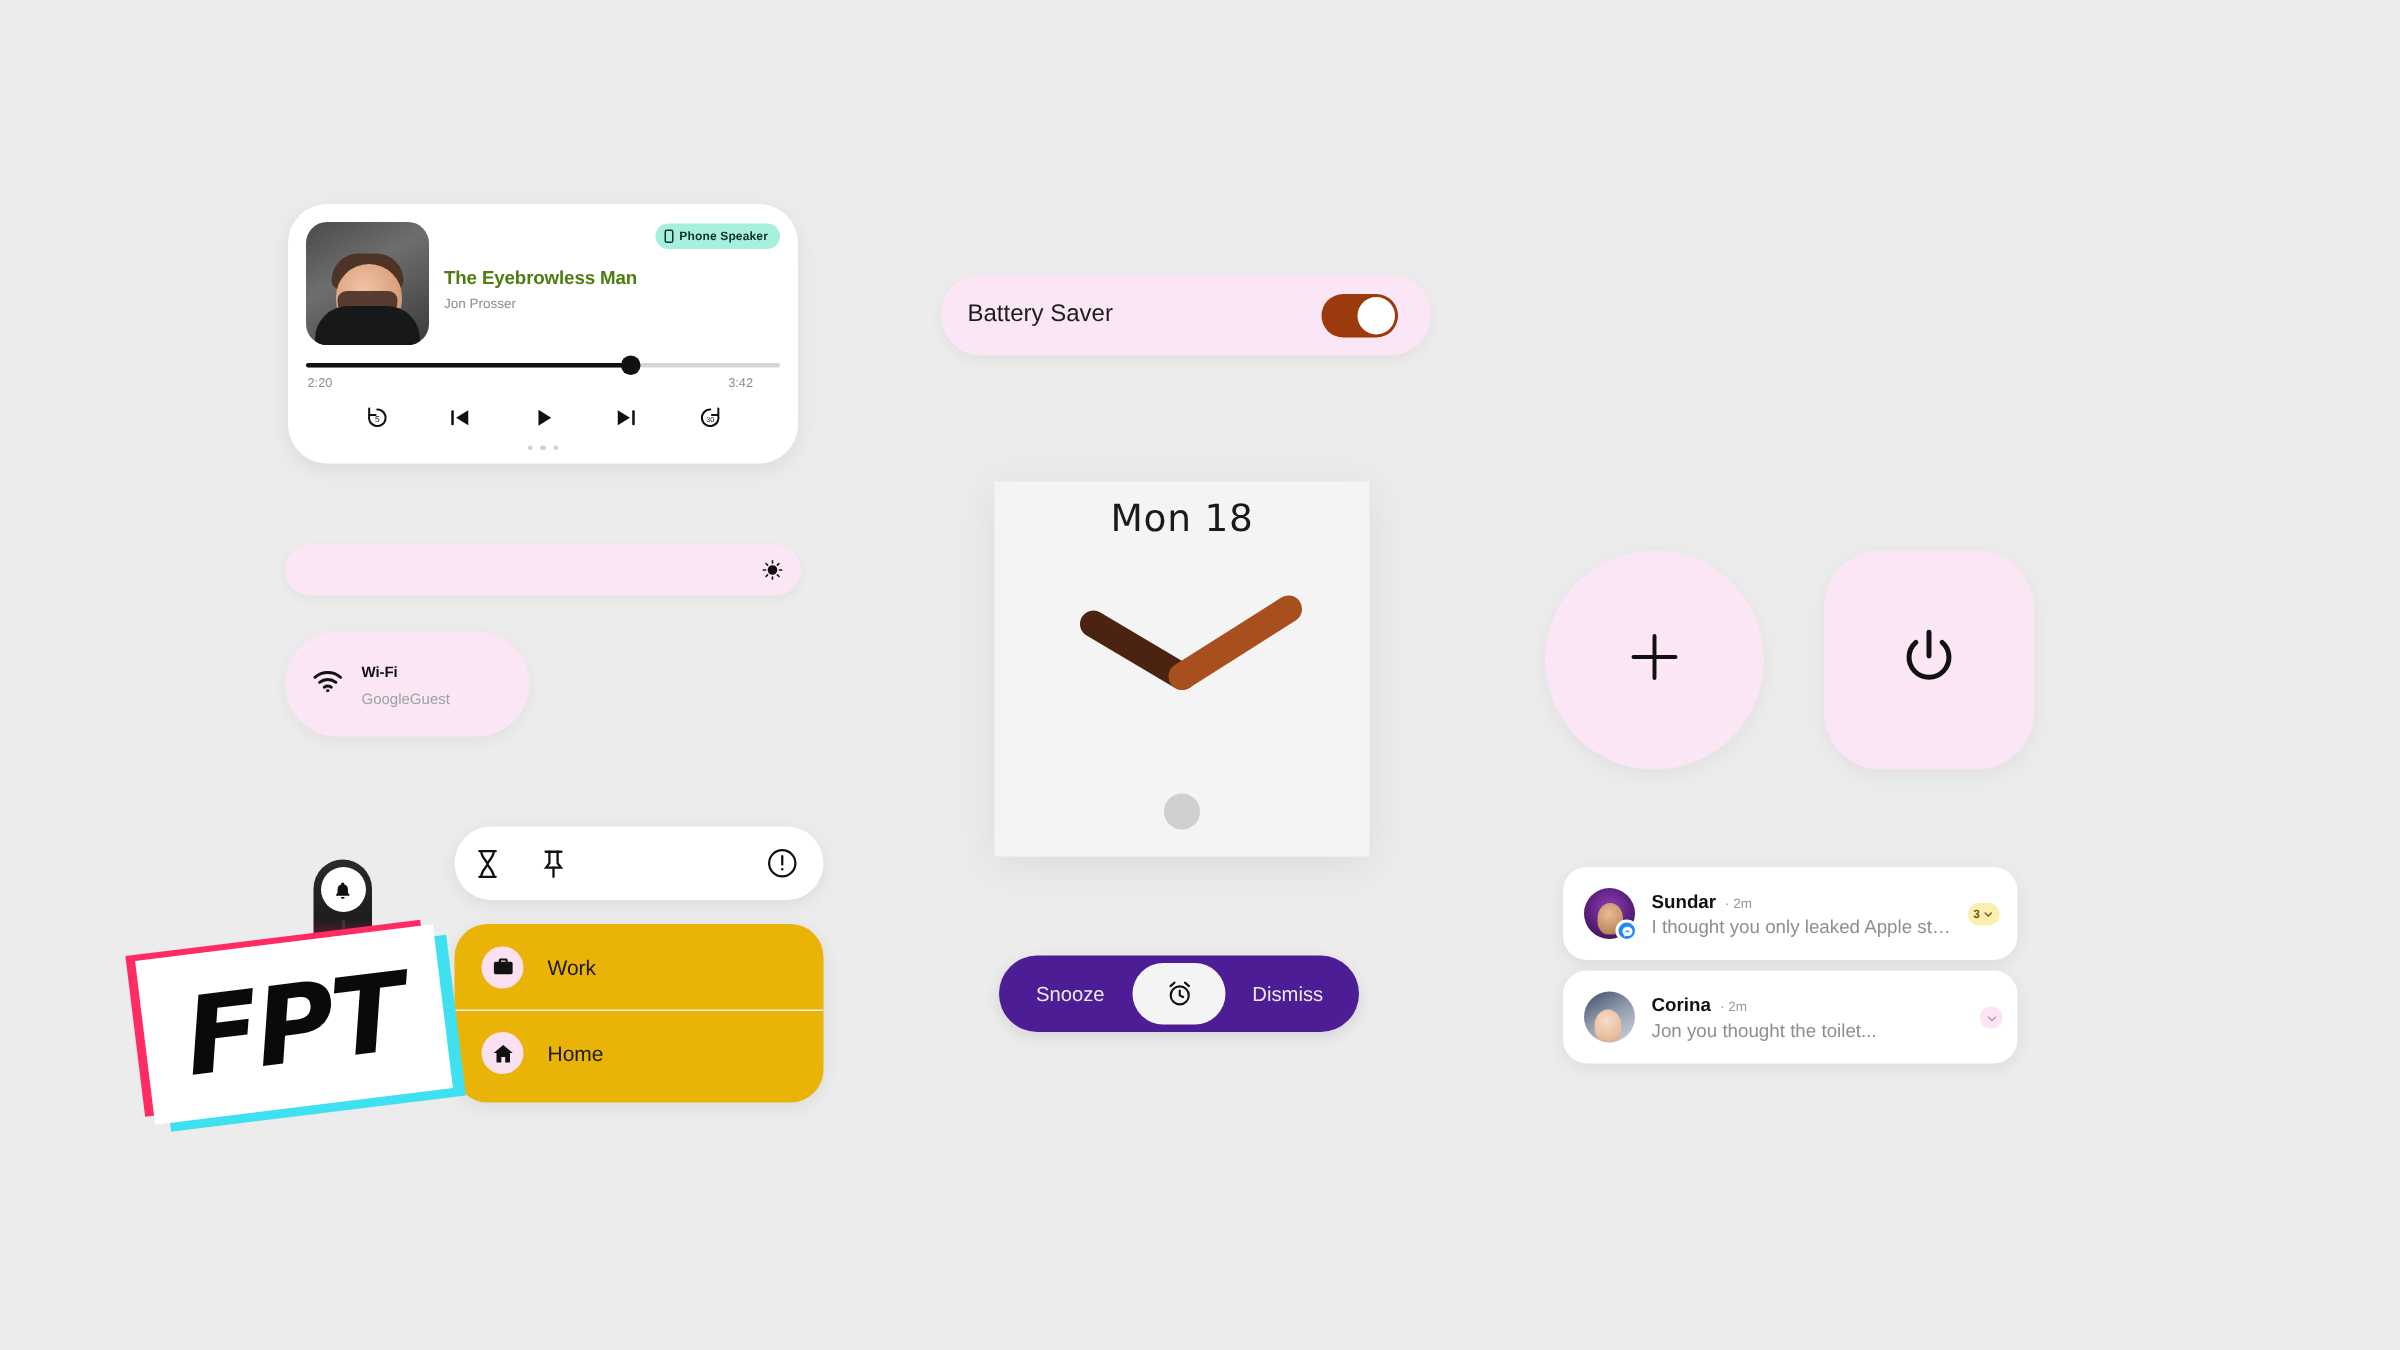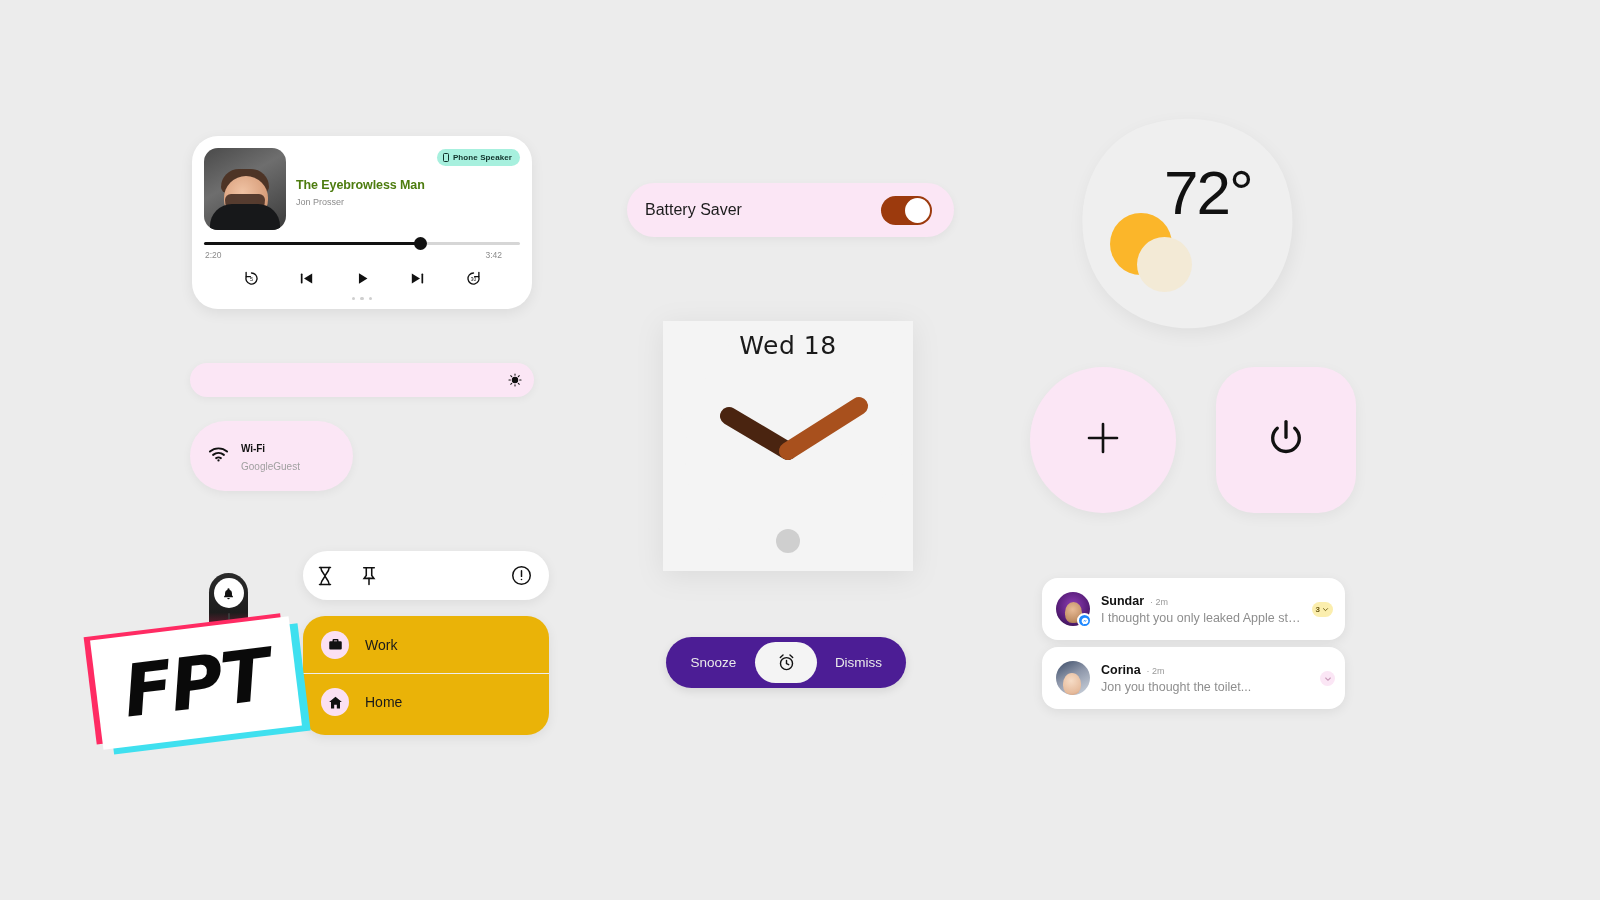--- a/index.html
+++ b/index.html
@@ -523,47 +523,41 @@
     <svg class="blob" width="250" height="250" viewBox="0 0 250 250">
       <path fill="#f4f4f4" d="M125 3
         C139 3 148 12 161 15 C174 18 186 14 196 22 C206 30 206 43 213 53
         C220 63 232 68 236 80 C240 92 233 103 234 116 C235 129 243 139 240 151
         C237 163 225 168 218 179 C211 190 211 203 201 211 C191 219 178 215 166 219
         C154 223 146 234 133 235 C120 236 111 227 98 224 C85 221 73 225 63 217
         C53 209 53 196 46 186 C39 176 27 171 23 159 C19 147 26 136 25 123
         C24 110 16 100 19 88 C22 76 34 71 41 60 C48 49 48 36 58 28
         C68 20 81 24 93 20 C105 16 112 3 125 3 Z"></path>
     </svg>
-    <div id="clock-date">Wed 18</div>
+    <div id="clock-date">Mon 18</div>
     <svg id="clock-hands" viewBox="0 0 250 250">
       <line x1="125" y1="130" x2="66" y2="95" stroke="#4a2410" stroke-width="18" stroke-linecap="round"></line>
       <line x1="125" y1="130" x2="196" y2="85" stroke="#a8501d" stroke-width="18" stroke-linecap="round"></line>
     </svg>
     <div id="clock-dot"></div>
   </div>
 
   <div class="abs" id="alarm-controls">
     <span class="alarm-side">Snooze</span>
     <span id="alarm-center">
       <svg width="19" height="19" viewBox="0 0 24 24" fill="none" stroke="#111" stroke-width="1.8" stroke-linecap="round">
         <circle cx="12" cy="13.4" r="7.6"></circle>
         <polyline points="12,9.4 12,13.4 14.8,14.8"></polyline>
         <path d="M4.2 5.6 7.6 2.6"></path>
         <path d="M19.8 5.6 16.4 2.6"></path>
       </svg>
     </span>
     <span class="alarm-side">Dismiss</span>
   </div>
 
-  <div class="abs" id="weather-widget">
-    <div class="blob"></div>
-    <div id="weather-sun"></div>
-    <div id="weather-cloud"></div>
-    <div id="weather-temp">72°</div>
-  </div>
 
   <div class="abs" id="add-button">
     <span>
       <svg width="42" height="42" viewBox="0 0 24 24" fill="none" stroke="#111" stroke-width="1.5" stroke-linecap="round">
         <line x1="12" y1="4" x2="12" y2="20"></line>
         <line x1="4" y1="12" x2="20" y2="12"></line>
       </svg>
     </span>
   </div>
 

